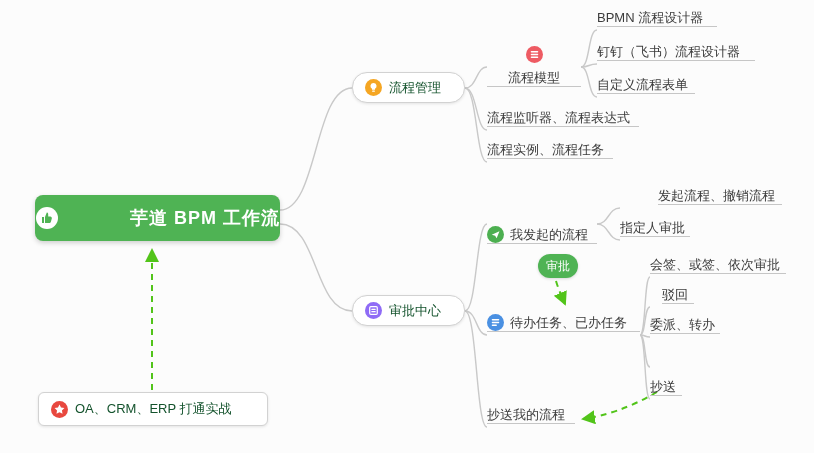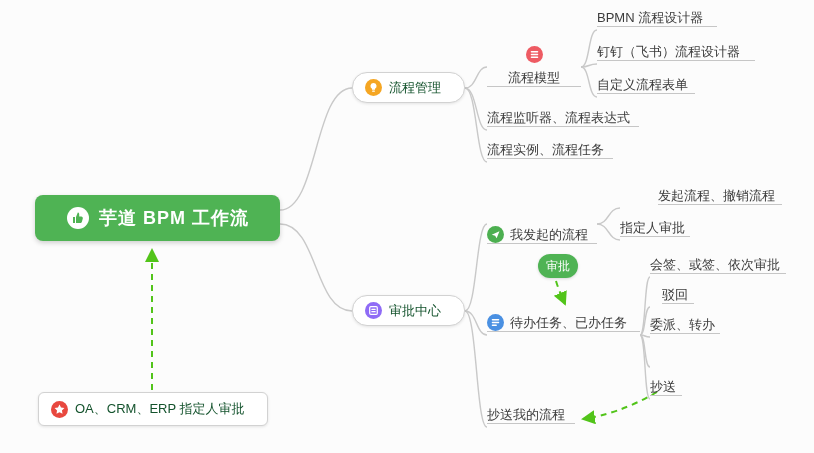--- a/index.html
+++ b/index.html
@@ -16,21 +16,21 @@
   .connector-layer{
     position:absolute;left:0;top:0;width:814px;height:453px;
     z-index:0;
   }
   
   .root-node{
     position:absolute;left:35px;top:195px;width:245px;height:46px;
     background:#4fb354;
     border-radius:8px;
     box-shadow:0 2px 5px rgba(0,0,0,.18);
-    display:flex;align-items:center;justify-content:center;gap:9px;
+    display:flex;align-items:center;justify-content:space-between;gap:9px;
     z-index:2;cursor:pointer;
   }
   .root-node .label{
     color:#fff;font-size:18px;font-weight:bold;letter-spacing:1px;white-space:nowrap;
   }
   
   .node{
     position:absolute;
     background:#fff;
     border:1px solid #d2d2d2;
@@ -219,16 +219,16 @@
     <span>抄送我的流程</span>
   </div>
 
   <div class="node" style="left:38px;top:392px;width:230px;height:34px;border-radius:6px;">
     <span class="icon">
       <svg width="17" height="17" viewBox="0 0 18 18">
         <circle cx="9" cy="9" r="9" fill="#e8483f"></circle>
         <path d="M9 3.6l1.6 3.3 3.6.5-2.6 2.6.6 3.6L9 11.9l-3.2 1.7.6-3.6-2.6-2.6 3.6-.5z" fill="#fff"></path>
       </svg>
     </span>
-    <span class="label">OA、CRM、ERP 指定人审批</span>
+    <span class="label">OA、CRM、ERP 打通实战</span>
   </div>
 
 </div>
 
 </body></html>

